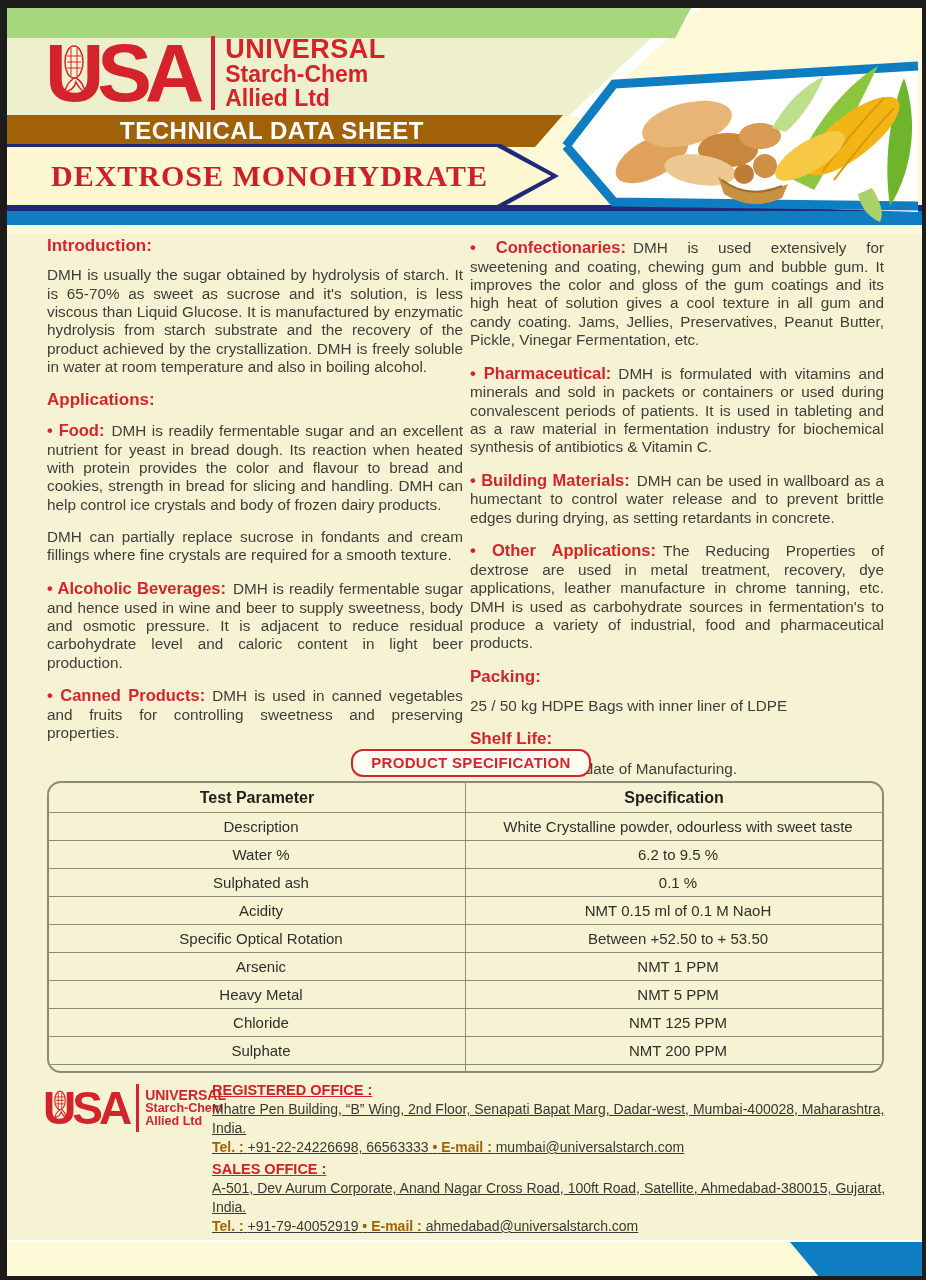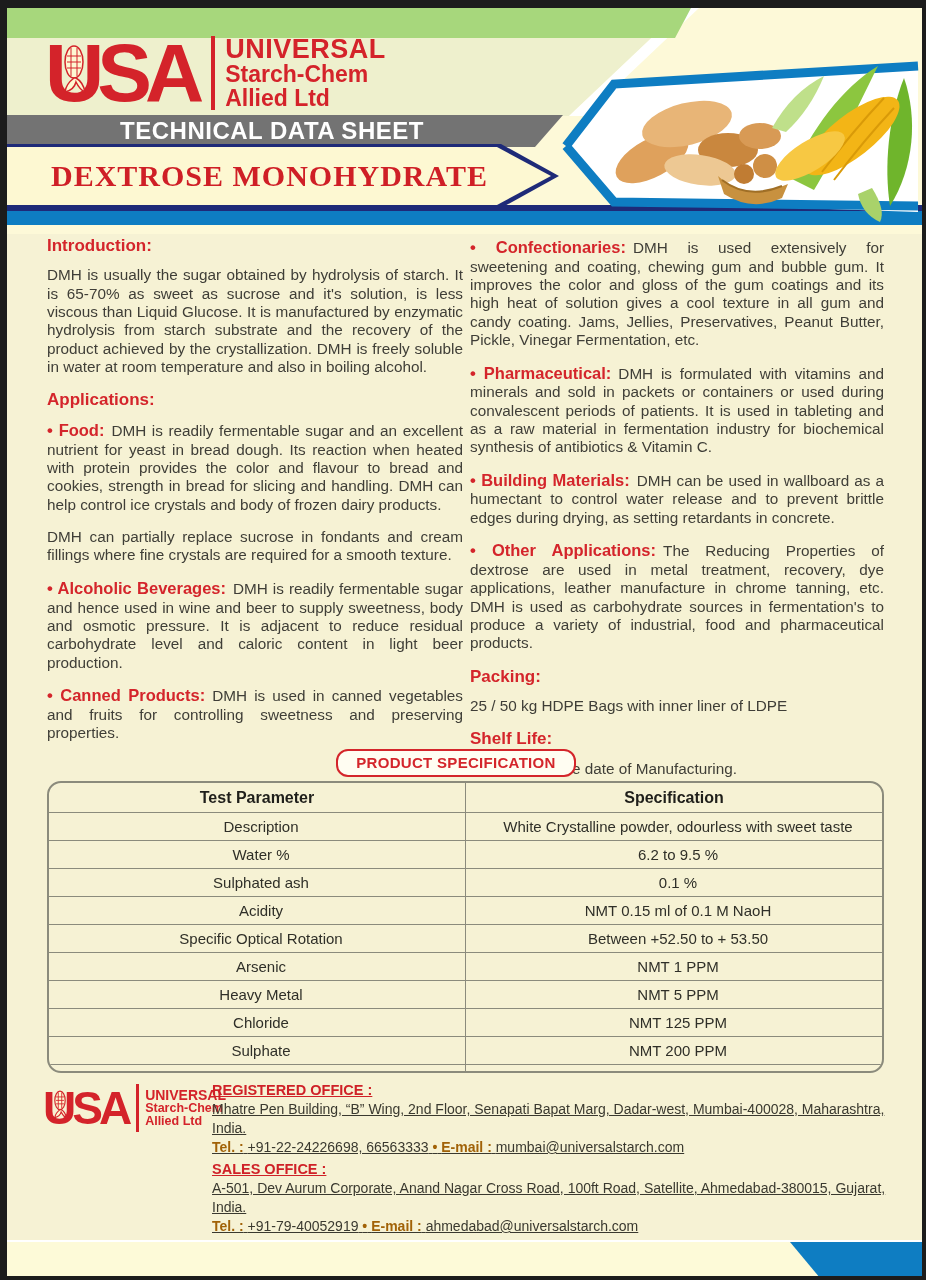--- a/index.html
+++ b/index.html
@@ -11,21 +11,21 @@
   }
   
   .hdr{position:absolute;left:0;top:0;width:915px;height:226px;overflow:hidden;}
   .hdr-rightbg{position:absolute;left:0;top:0;width:100%;height:226px;background:#fdf9d8;}
   .hdr-cream{position:absolute;left:0;top:0;width:100%;height:108px;background:#eef0cd;
     clip-path:polygon(0 0,676px 0,562px 100%,0 100%);}
   .hdr-whitediag{position:absolute;left:0;top:0;width:100%;height:108px;background:#ffffff;
     clip-path:polygon(676px 0,692px 0,578px 100%,562px 100%);}
   .hdr-green{position:absolute;left:0;top:0;width:100%;height:30px;background:#a7d77c;
     clip-path:polygon(0 0,684px 0,668px 100%,0 100%);}
-  .tds-band{position:absolute;left:0;top:107px;width:560px;height:32px;background:#737373;
+  .tds-band{position:absolute;left:0;top:107px;width:560px;height:32px;background:#a16207;
     clip-path:polygon(0 0,556px 0,528px 100%,0 100%);}
   .tds-band .tds-text{position:absolute;left:0;top:0;width:530px;height:32px;line-height:32px;
     text-align:center;color:#ffffff;font-weight:700;font-size:24px;letter-spacing:.5px;}
   .banner-navy{position:absolute;left:0;top:136px;width:560px;height:64px;background:#1e2a78;
     clip-path:polygon(0 0,494px 0,552px 50%,494px 100%,0 100%);}
   .banner-cream{position:absolute;left:0;top:139px;width:560px;height:58px;background:#fdf8d2;
     clip-path:polygon(0 0,490px 0,544px 50%,490px 100%,0 100%);}
   .banner-cream .product{position:absolute;left:44px;top:0;height:44px;line-height:58px;
     color:#cf1f26;font-family:"Liberation Serif",serif;font-weight:700;font-size:30px;letter-spacing:1px;white-space:nowrap;}
   .navy-line{position:absolute;left:0;top:197px;width:100%;height:6px;background:#1e2a78;}
@@ -44,21 +44,21 @@
   .logo-hdr .n3{font-size:23px;line-height:24px;}
   .corn-mini{position:absolute;pointer-events:none;}
   
   .col{position:absolute;top:222px;color:#3f3e37;font-size:15.3px;line-height:1.2;text-align:justify;}
   .col-left{left:40px;width:416px;}
   .col-right{left:463px;width:414px;}
   h3.sec{color:#d4252b;font-size:17px;margin:6px 0 10px 0;text-align:left;}
   .col p{margin:0 0 14px 0;}
   .lead{color:#d4252b;font-weight:700;font-size:16.5px;margin-right:7px;}
   
-  .spec-pill{position:absolute;left:329px;top:741px;width:236px;height:24px;background:#fffdf2;
+  .spec-pill{position:absolute;left:344px;top:741px;width:236px;height:24px;background:#fffdf2;
     border:2px solid #d4252b;border-radius:12px;line-height:24px;text-align:center;
     color:#d4252b;font-weight:700;font-size:15px;letter-spacing:.3px;z-index:3;}
   .spec-wrap{position:absolute;left:40px;top:773px;width:833px;height:288px;
     border:2px solid #8b8b7c;border-radius:14px;overflow:hidden;background:#f6f2d4;}
   table.spec{width:100%;height:100%;border-collapse:collapse;}
   table.spec th,table.spec td{border:1px solid #8b8b7c;font-size:15px;color:#2f2f28;
     padding:2px 6px 2px 14px;text-align:center;height:23px;}
   table.spec th{font-size:16px;font-weight:700;text-align:center;color:#1f1f1a;padding:3px 6px;}
   table.spec .c1{width:50%;}
   table.spec tr:first-child th{border-top:none;}

